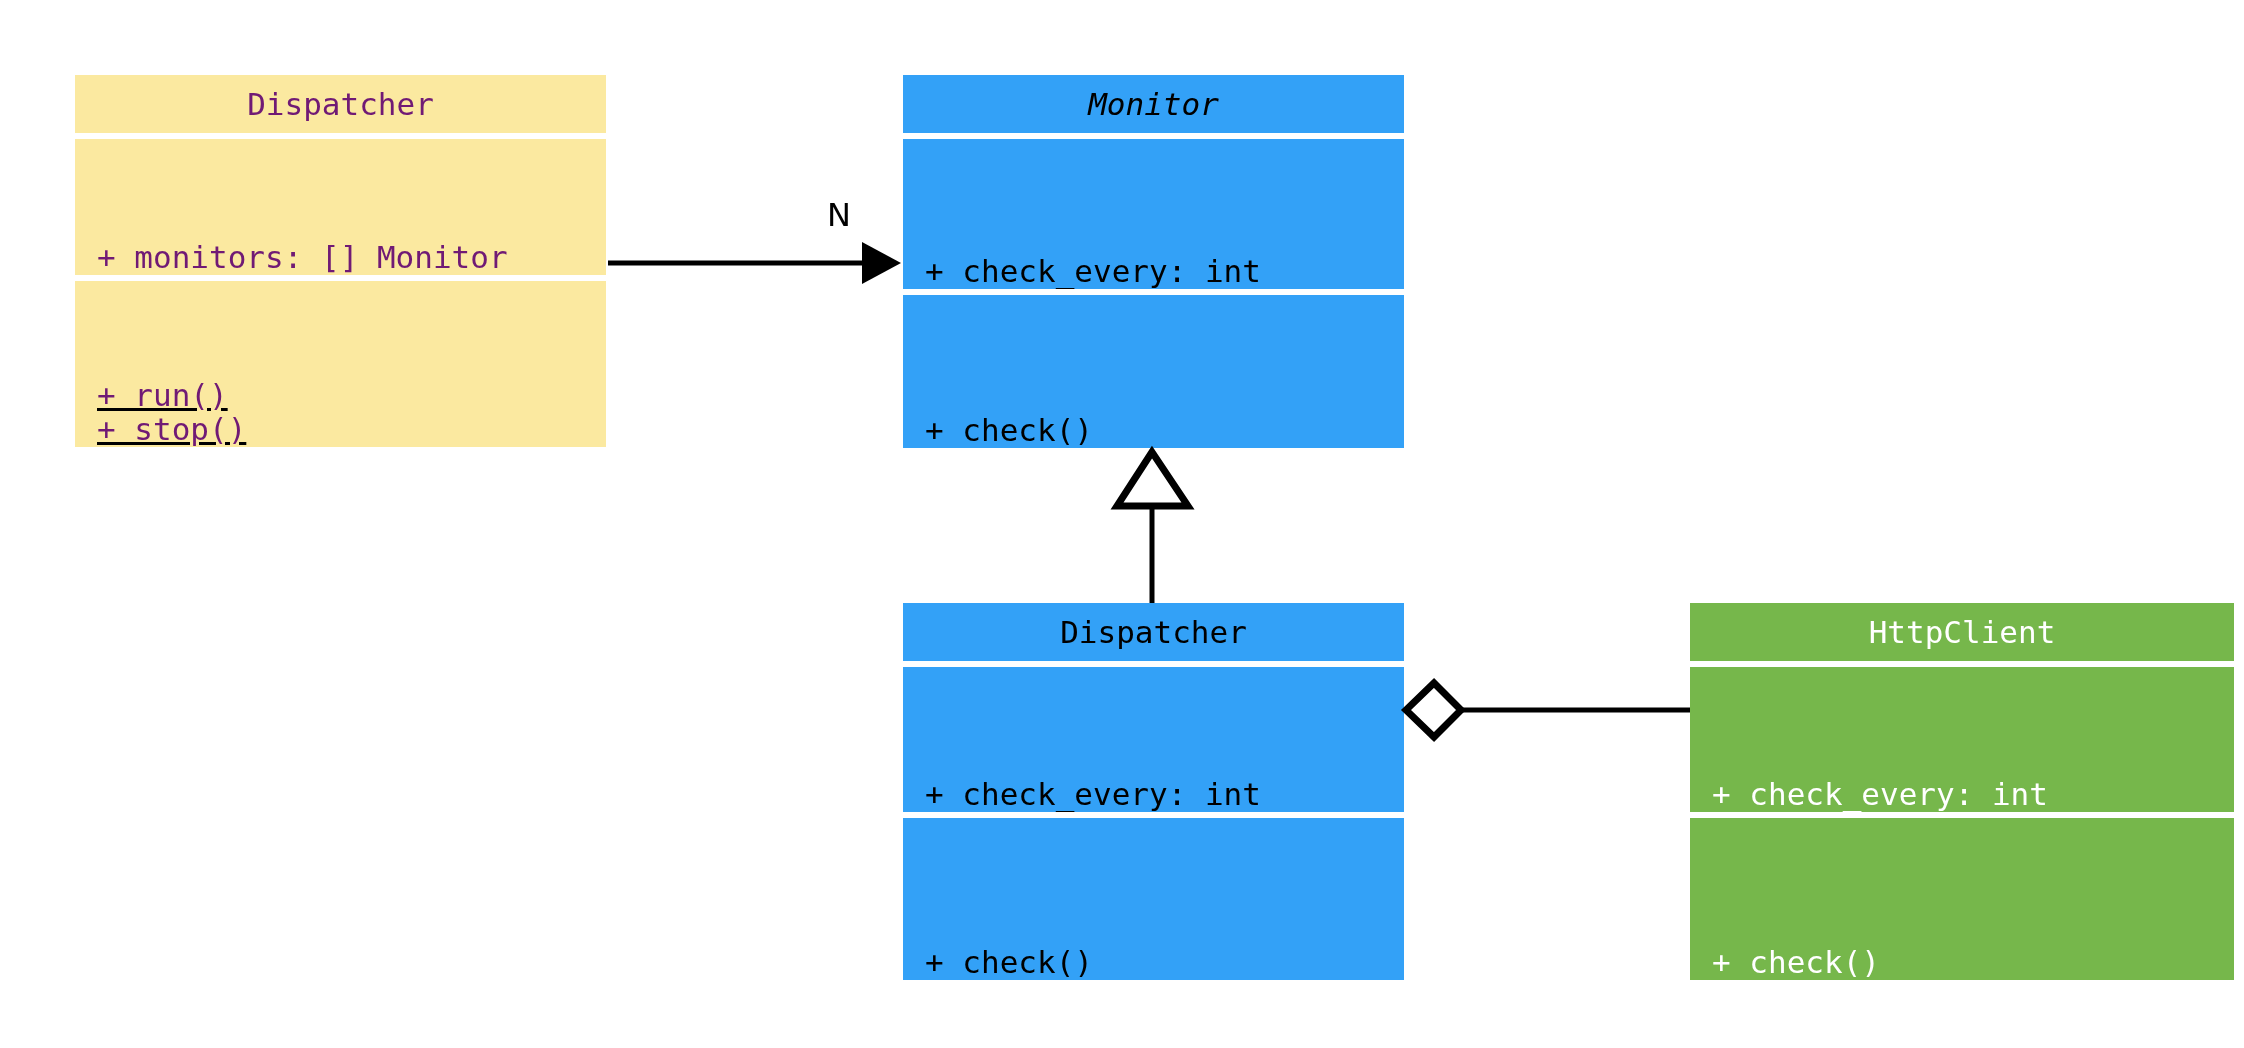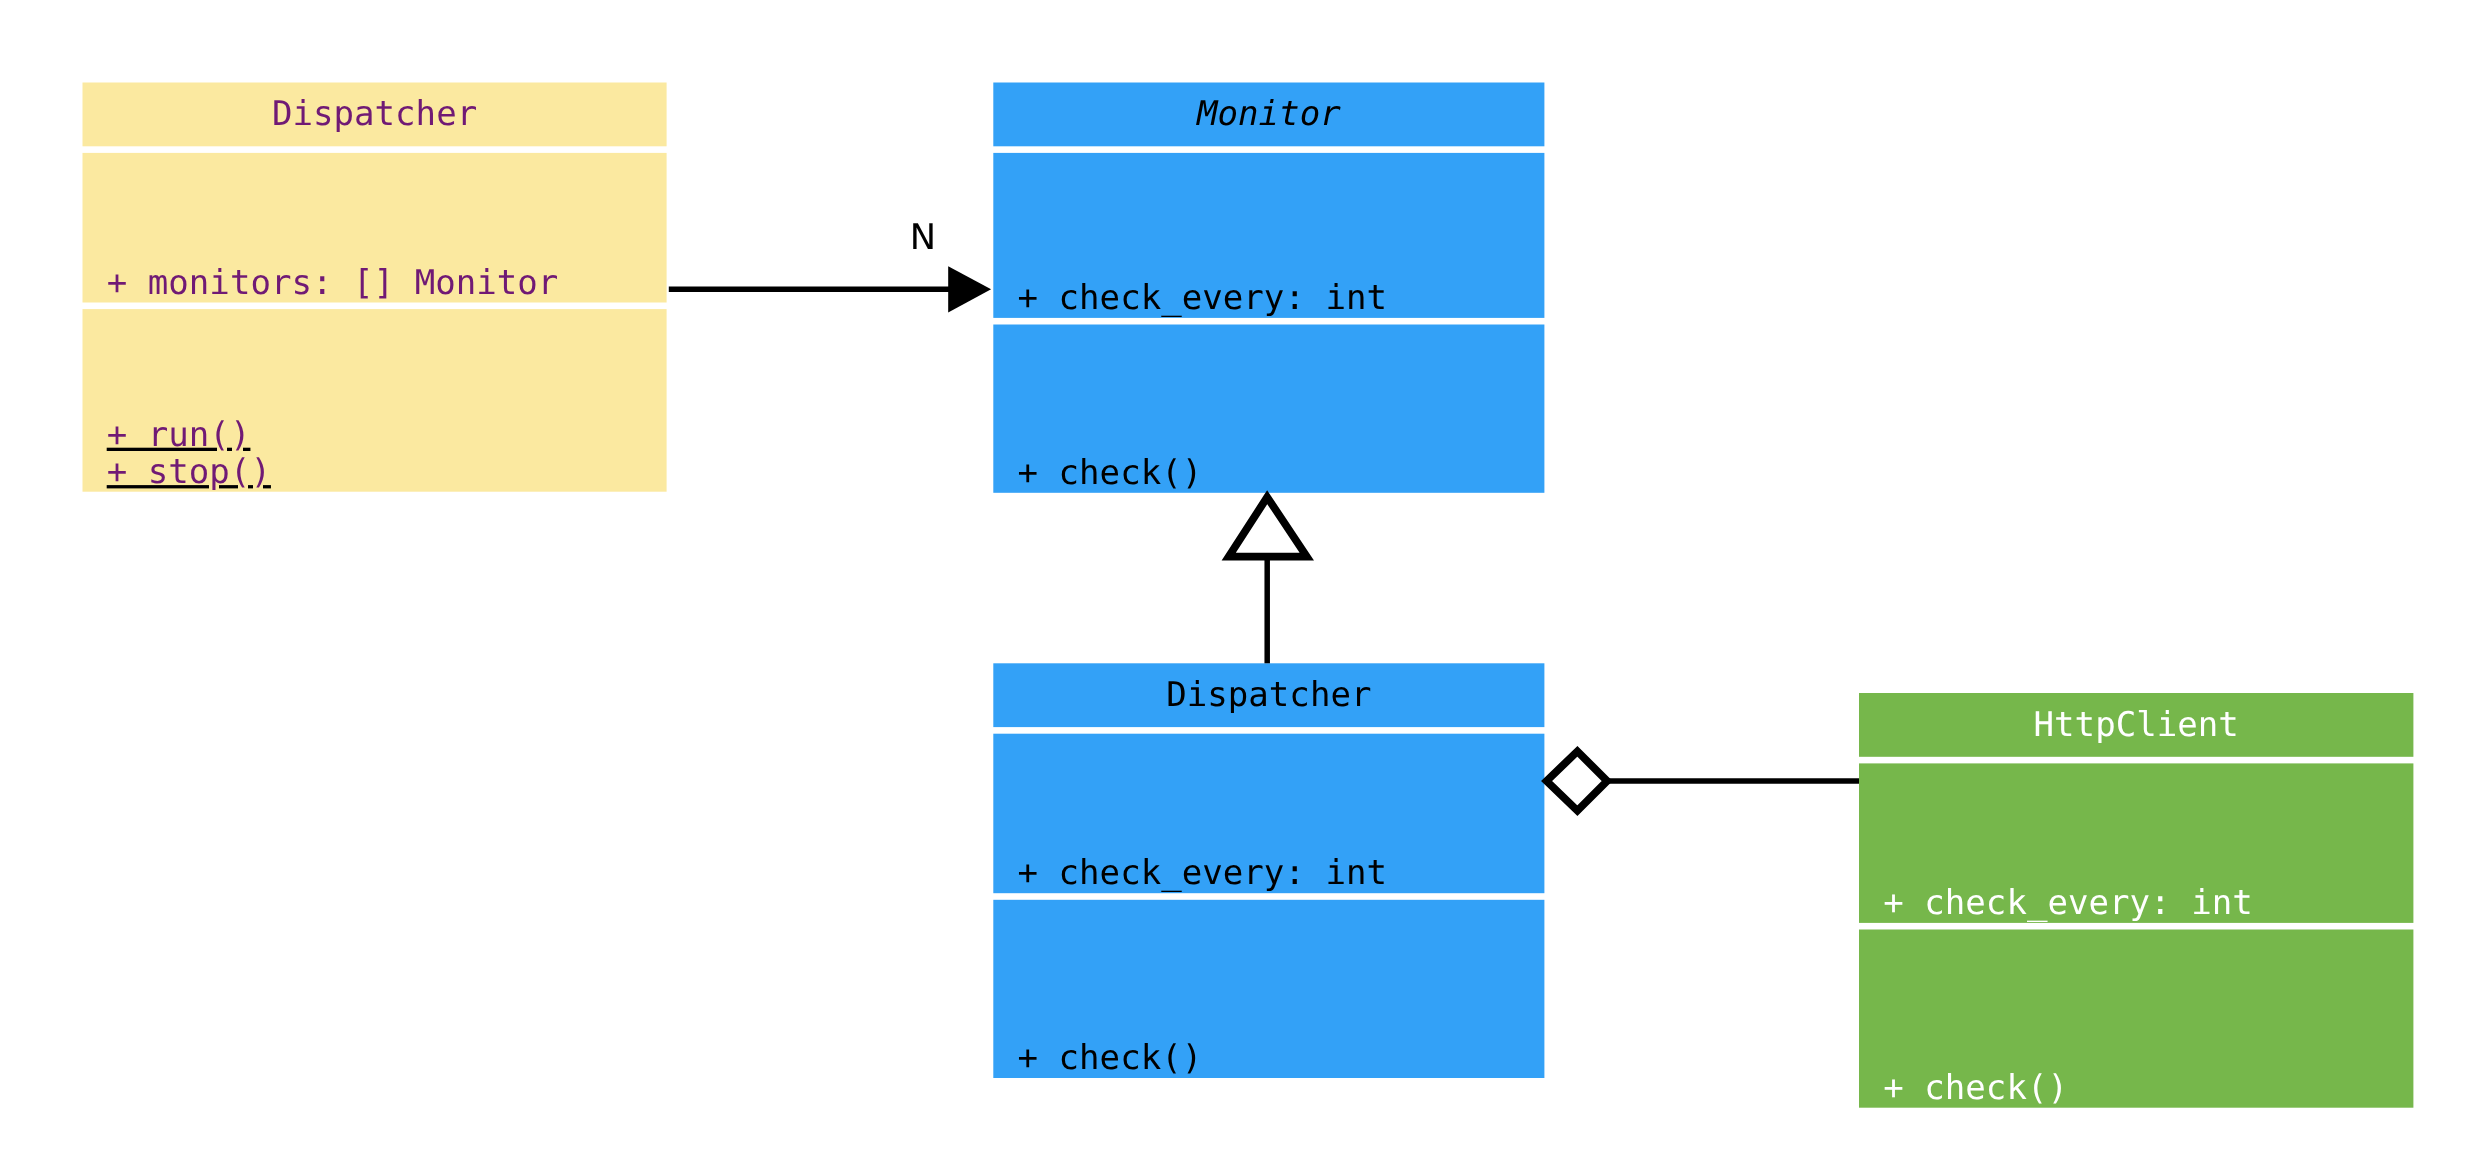--- a/index.html
+++ b/index.html
@@ -79,21 +79,21 @@
   #class-dispatcher .members-compartment.methods { height: 166px; text-decoration: underline; }
 
   #class-monitor { left: 903px; top: 75px; width: 501px; height: 373px; }
   #class-monitor .members-compartment.attrs   { height: 150px; }
   #class-monitor .members-compartment.methods { height: 153px; }
 
   #class-httpmonitor { left: 903px; top: 603px; width: 501px; height: 377px; }
   #class-httpmonitor .members-compartment.attrs   { height: 145px; }
   #class-httpmonitor .members-compartment.methods { height: 162px; }
 
-  #class-httpclient { left: 1690px; top: 603px; width: 504px; height: 377px; margin-top: 27px; }
+  #class-httpclient { left: 1690px; top: 603px; width: 544px; height: 377px; }
   #class-httpclient .members-compartment.attrs   { height: 145px; }
   #class-httpclient .members-compartment.methods { height: 162px; }
 
   
   .connector-svg {
     position: absolute;
     left: 0;
     top: 0;
     width: 2244px;
     height: 1048px;

